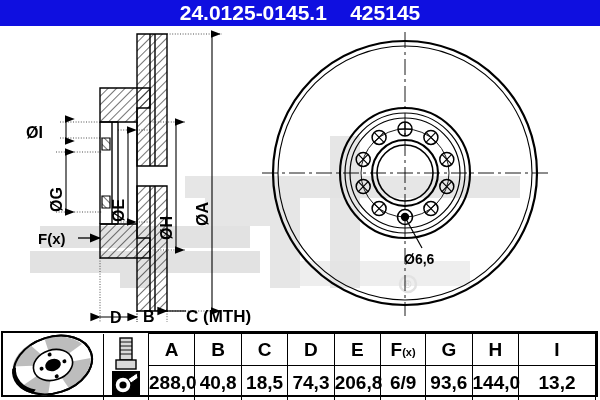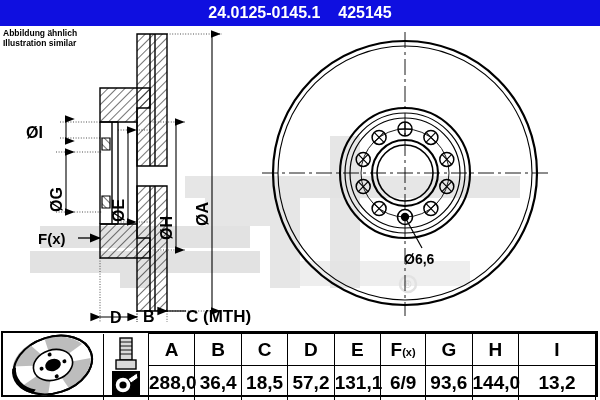--- a/index.html
+++ b/index.html
@@ -25,21 +25,21 @@
     width: 600px; height: 26px;
     background: #0f0fe0;
   }
   #header-title {
     position: absolute;
     left: 0; top: 0;
     width: 600px;
     line-height: 26px;
     text-align: center;
     color: #ffffff;
-    font-size: 16px;
+    font-size: 21px;
     font-weight: bold;
     letter-spacing: 0px;
     white-space: pre;
     font-family: "Liberation Sans", sans-serif;
   }
 
   
   #note {
     position: absolute;
     left: 3px; top: 28px;
@@ -107,24 +107,20 @@
 </style>
 </head>
 <body>
 
 <div id="page">
 
   <div id="header-bar">
     <div id="header-title">24.0125-0145.1    425145</div>
   </div>
 
-  <div id="note">
-    <div>Abbildung ähnlich</div>
-    <div>Illustration similar</div>
-  </div>
 
   <svg id="watermark" viewBox="0 0 600 300">
     <g fill="#e2e2e2">
 
       <path d="M40 200 L250 200 L250 222 L40 222 Z"></path>
       <path d="M30 225 L260 225 L260 247 L150 247 L150 262 L120 262 L120 247 L30 247 Z"></path>
       <path d="M185 150 L520 150 L520 172 L185 172 Z" opacity="0.85"></path>
       <path d="M205 172 L300 172 L300 262 L270 262 L270 200 L205 200 Z" opacity="0.85"></path>
       <path d="M330 110 L360 110 L360 262 L330 262 Z" opacity="0.85"></path>
       <path d="M300 235 L470 235 L470 260 L300 260 Z" opacity="0.6"></path>
@@ -375,24 +371,24 @@
         <td class="hdr">C</td>
         <td class="hdr">D</td>
         <td class="hdr">E</td>
         <td class="hdr" style="width:44px"><span class="fx-main">F</span><span class="fx-sub">(x)</span></td>
         <td class="hdr">G</td>
         <td class="hdr">H</td>
         <td class="hdr" style="width:76px">I</td>
       </tr>
       <tr>
         <td class="val">288,0</td>
-        <td class="val">36,4</td>
+        <td class="val">40,8</td>
         <td class="val">18,5</td>
-        <td class="val">57,2</td>
-        <td class="val">131,1</td>
+        <td class="val">74,3</td>
+        <td class="val">206,8</td>
         <td class="val">6/9</td>
         <td class="val">93,6</td>
         <td class="val">144,0</td>
         <td class="val">13,2</td>
       </tr>
     </tbody>
       </table>
   </div>
 
 </div>

